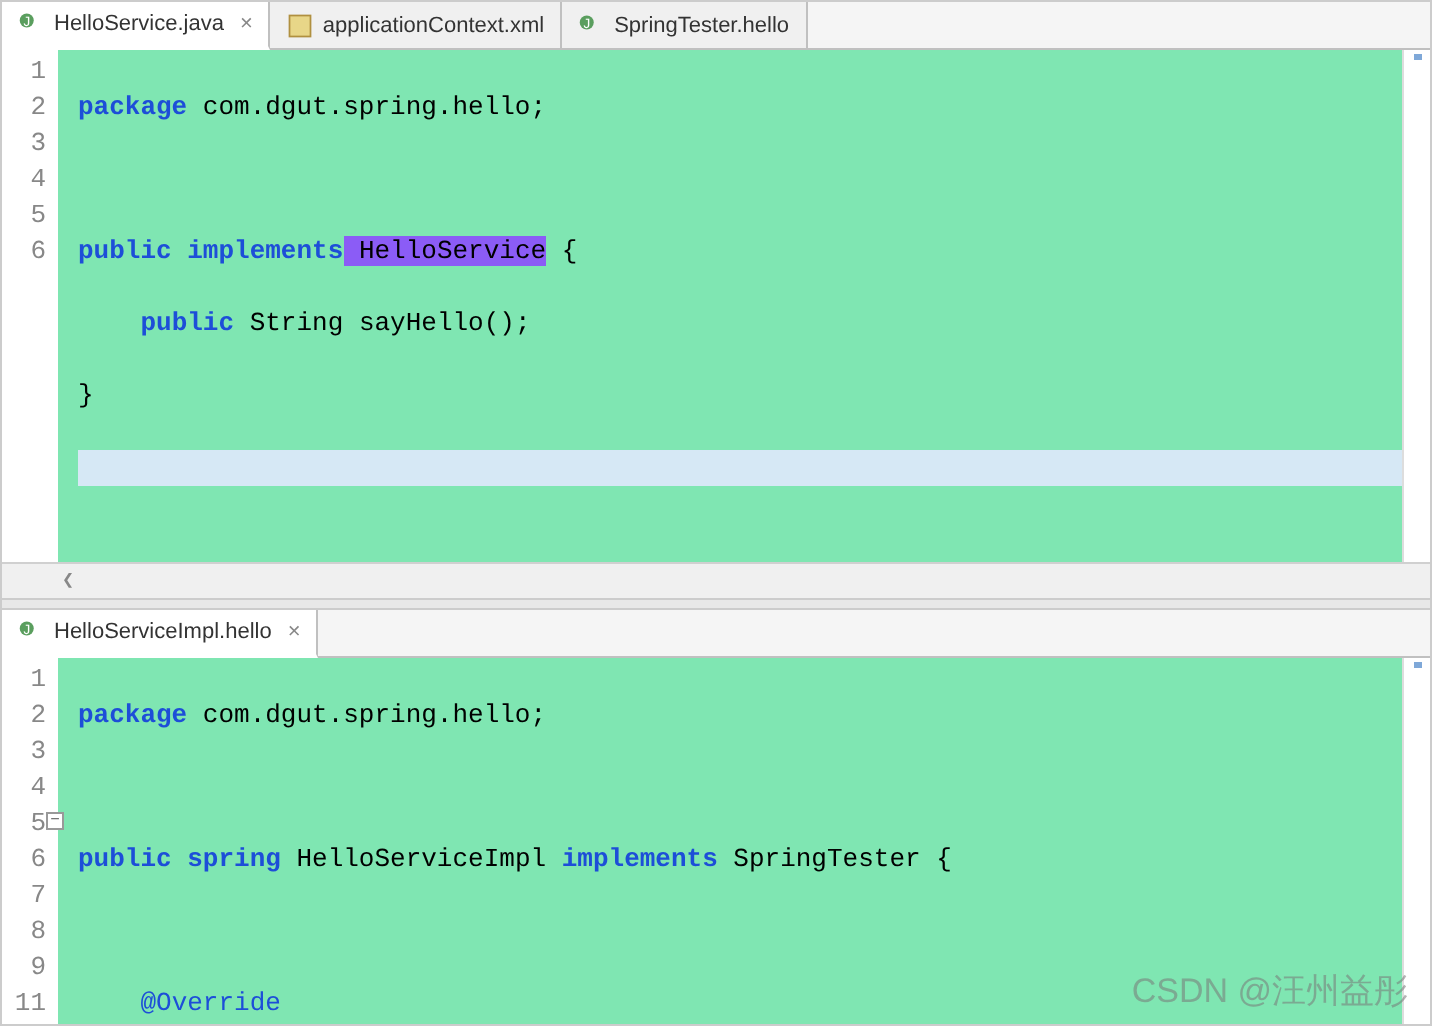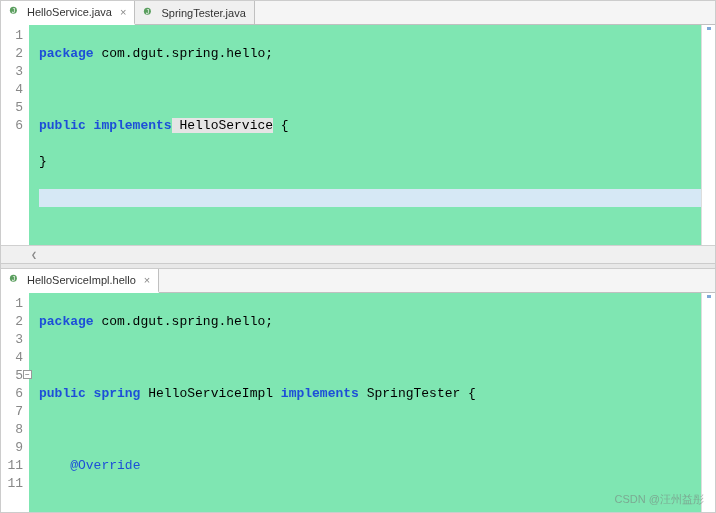--- a/index.html
+++ b/index.html
@@ -89,38 +89,38 @@
       flex: 1;
       padding: 2px 0 2px 10px;
       line-height: 18px;
       white-space: pre;
       overflow: hidden;
     }
     .code-line { height: 18px; }
     .hl-line { background: #d6e8f5; display: block; width: 100%; }
     .kw { color: #1d4ed8; font-weight: bold; }
     .ann { color: #1d4ed8; }
-    .type-hl { background: #e5e5e5; }
+    .type-hl { background: #8b5cf6; }
     .scroll-strip {
       height: 18px;
       background: #f0f0f0;
       border-top: 1px solid #d0d0d0;
       display: flex;
       align-items: center;
       padding-left: 30px;
     }
     .scroll-arrow { color: #888; font-size: 10px; }
     .divider { height: 6px; background: #e8e8e8; border-top: 1px solid #ccc; border-bottom: 1px solid #ccc; }
     .watermark {
       position: fixed;
       right: 12px;
       bottom: 6px;
       color: rgba(120,120,120,0.55);
       font-family: 'Segoe UI', sans-serif;
-      font-size: 11px;
+      font-size: 17px;
       pointer-events: none;
     }
     .right-ruler {
       width: 14px;
       background: #fff;
       border-left: 1px solid #ddd;
     }
     .right-ruler .mark {
       width: 4px; height: 3px; background: #7fa8d8; margin: 2px auto 0;
     }
@@ -135,43 +135,52 @@
       <span class="tab-icon java-icon">
         <svg viewBox="0 0 16 16">
             <circle cx="5" cy="6" r="4" fill="#5a9e5e"></circle>
             <text x="5" y="9" font-size="8" fill="#fff" text-anchor="middle">J</text>
           </svg>
       </span>
       <span class="tab-label">HelloService.java</span>
       <span class="tab-close">×</span>
     </div>
     <div class="tab">
+      <span class="tab-icon xml-icon">
+        <svg viewBox="0 0 16 16">
+            <rect x="2" y="2" width="12" height="12" fill="#e8d688" stroke="#b09040"></rect>
+          </svg>
+      </span>
+      <span class="tab-label">applicationContext.xml</span>
+    </div>
+    <div class="tab">
       <span class="tab-icon java-icon">
         <svg viewBox="0 0 16 16">
             <circle cx="5" cy="6" r="4" fill="#5a9e5e"></circle>
             <text x="5" y="9" font-size="8" fill="#fff" text-anchor="middle">J</text>
           </svg>
       </span>
-      <span class="tab-label">SpringTester.java</span>
+      <span class="tab-label">SpringTester.hello</span>
     </div>
   </div>
   <div class="code-wrap">
     <div class="code-area" style="flex:1">
       <div class="gutter">
         <div class="line-num">1</div>
         <div class="line-num">2</div>
         <div class="line-num">3</div>
         <div class="line-num">4</div>
         <div class="line-num">5</div>
         <div class="line-num">6</div>
       </div>
       <div class="code-content">
 <div class="code-line"><span class="kw">package</span><span> com.dgut.spring.hello;</span></div>
 <div class="code-line"></div>
 <div class="code-line"><span class="kw">public</span><span class="kw"> implements</span><span class="type-hl"> HelloService</span><span> {</span></div>
+<div class="code-line"><span>    </span><span class="kw">public</span><span> String sayHello();</span></div>
 <div class="code-line">}</div>
 <div class="code-line hl-line"></div>
       </div>
     </div>
     <div class="right-ruler">
         <div class="mark"></div>
       </div>
   </div>
   <div class="scroll-strip">
     <span class="scroll-arrow">❮</span>

